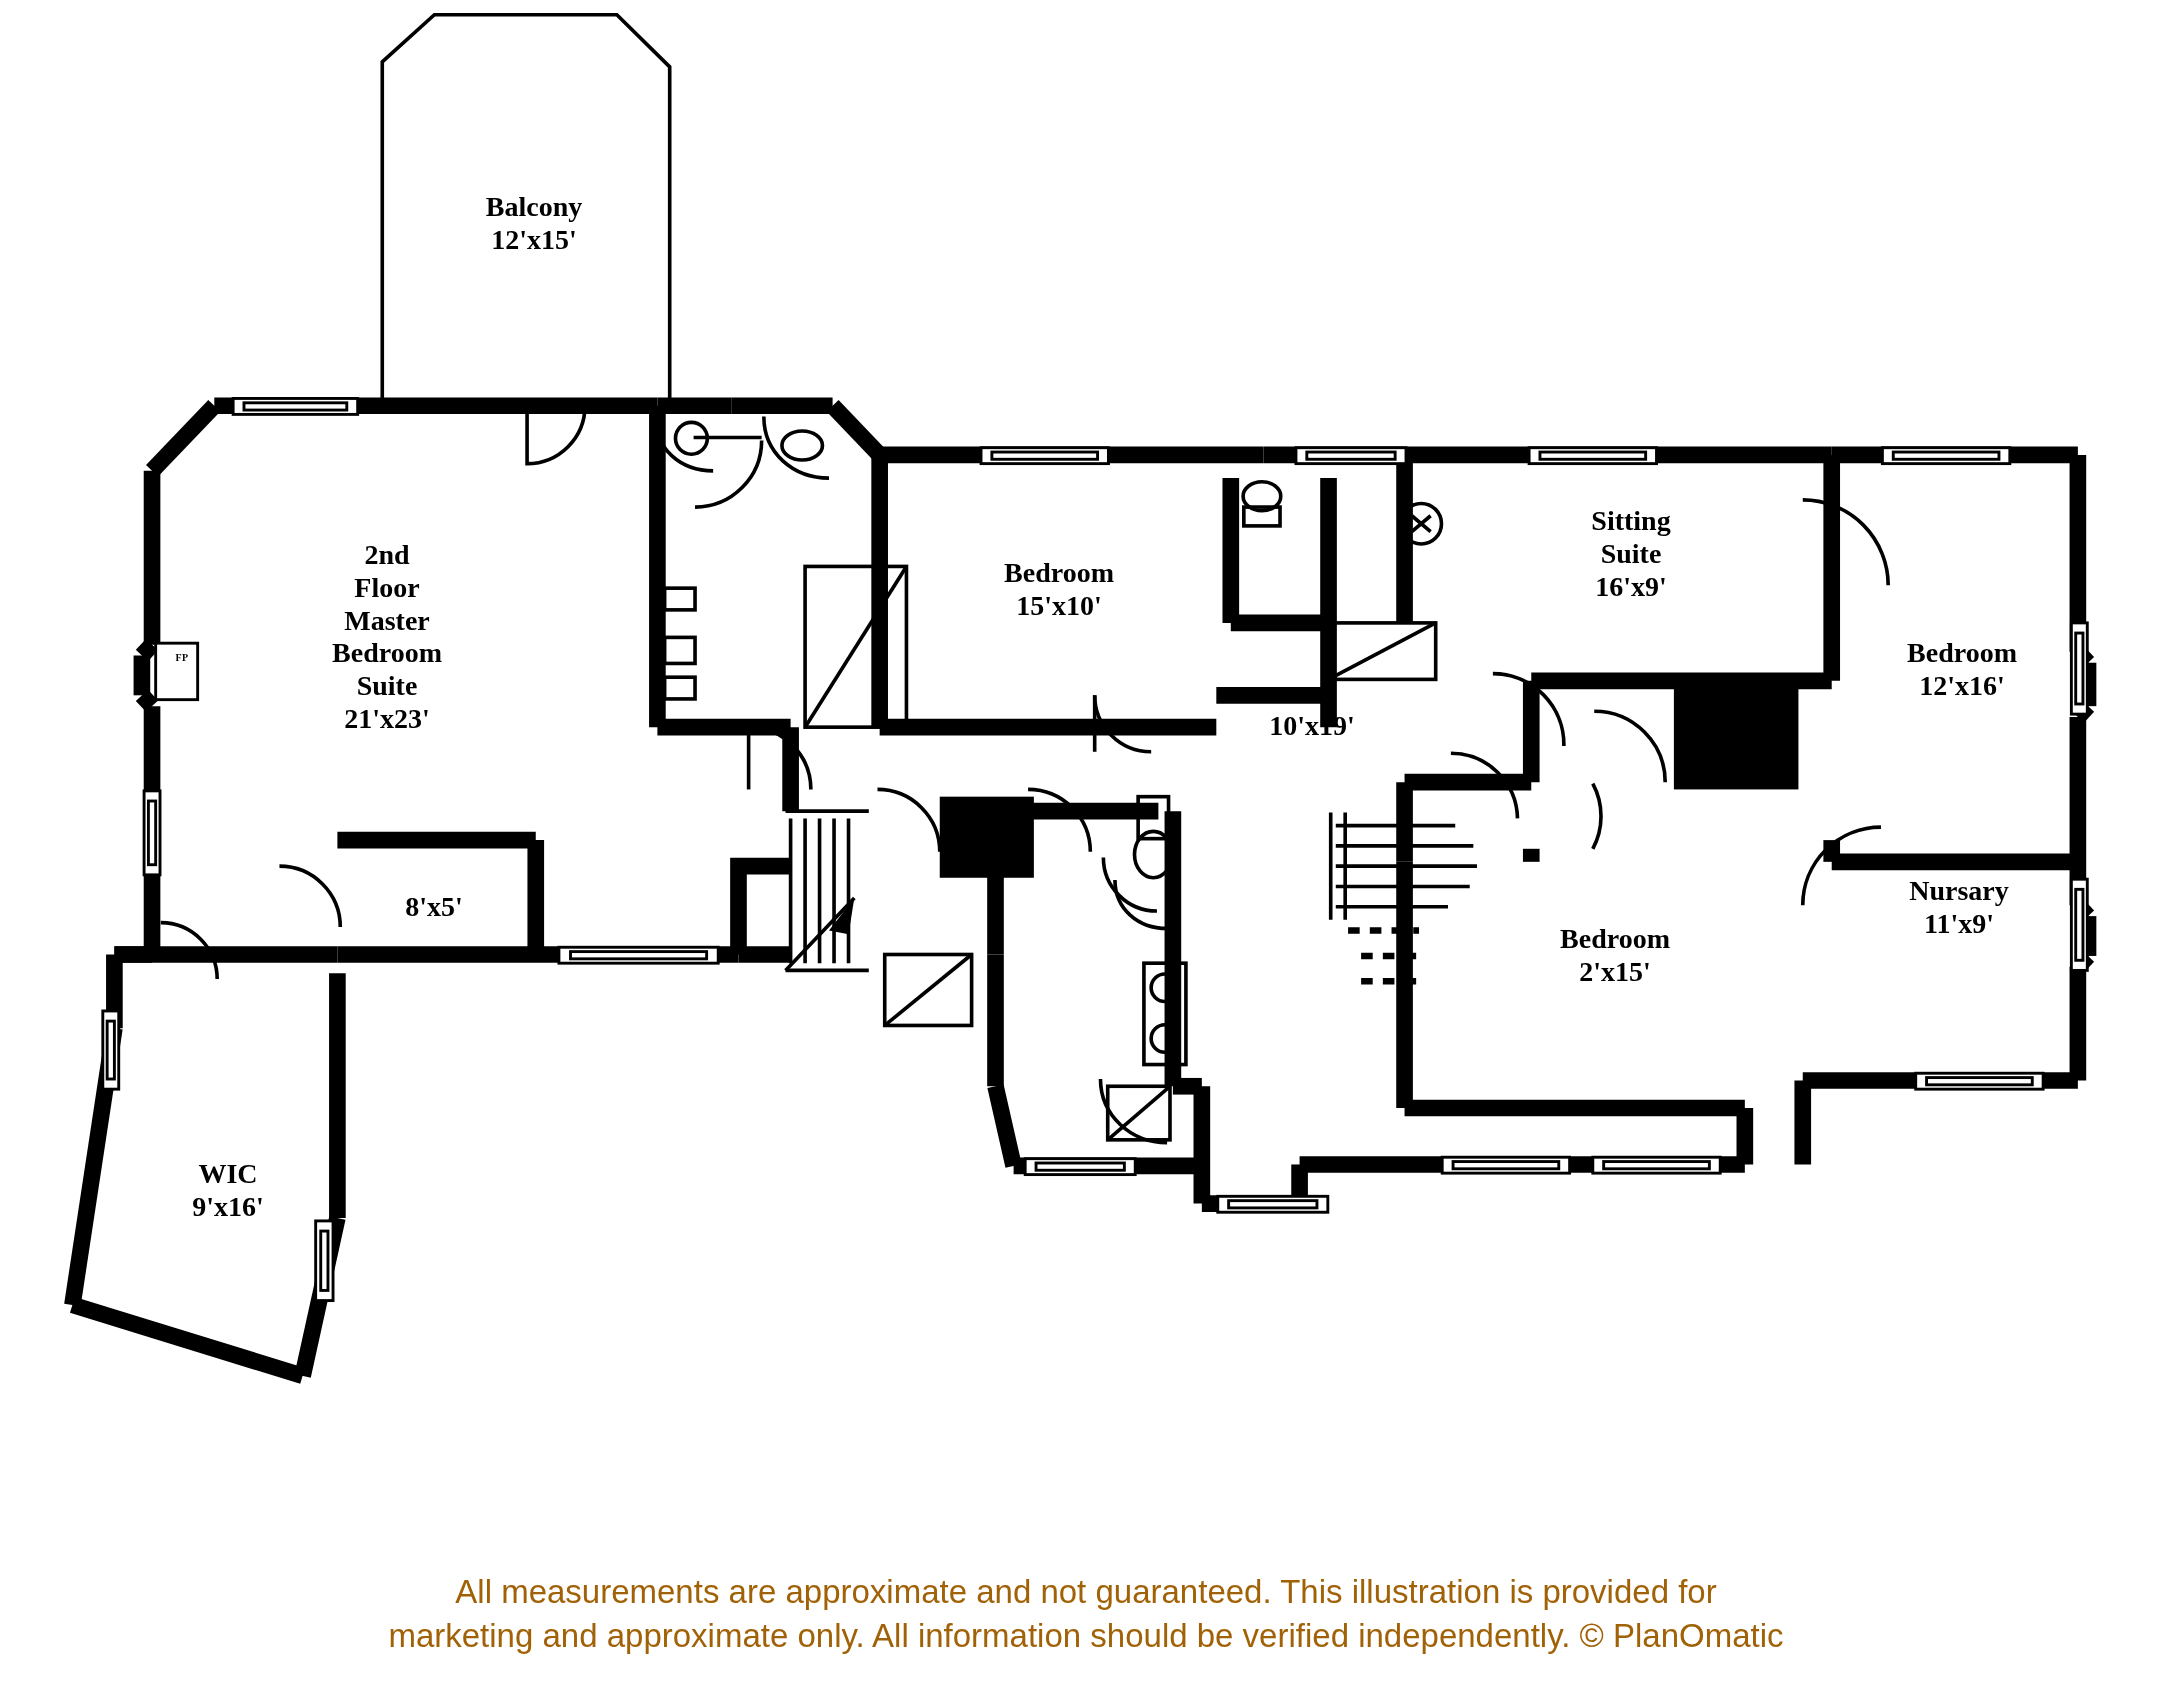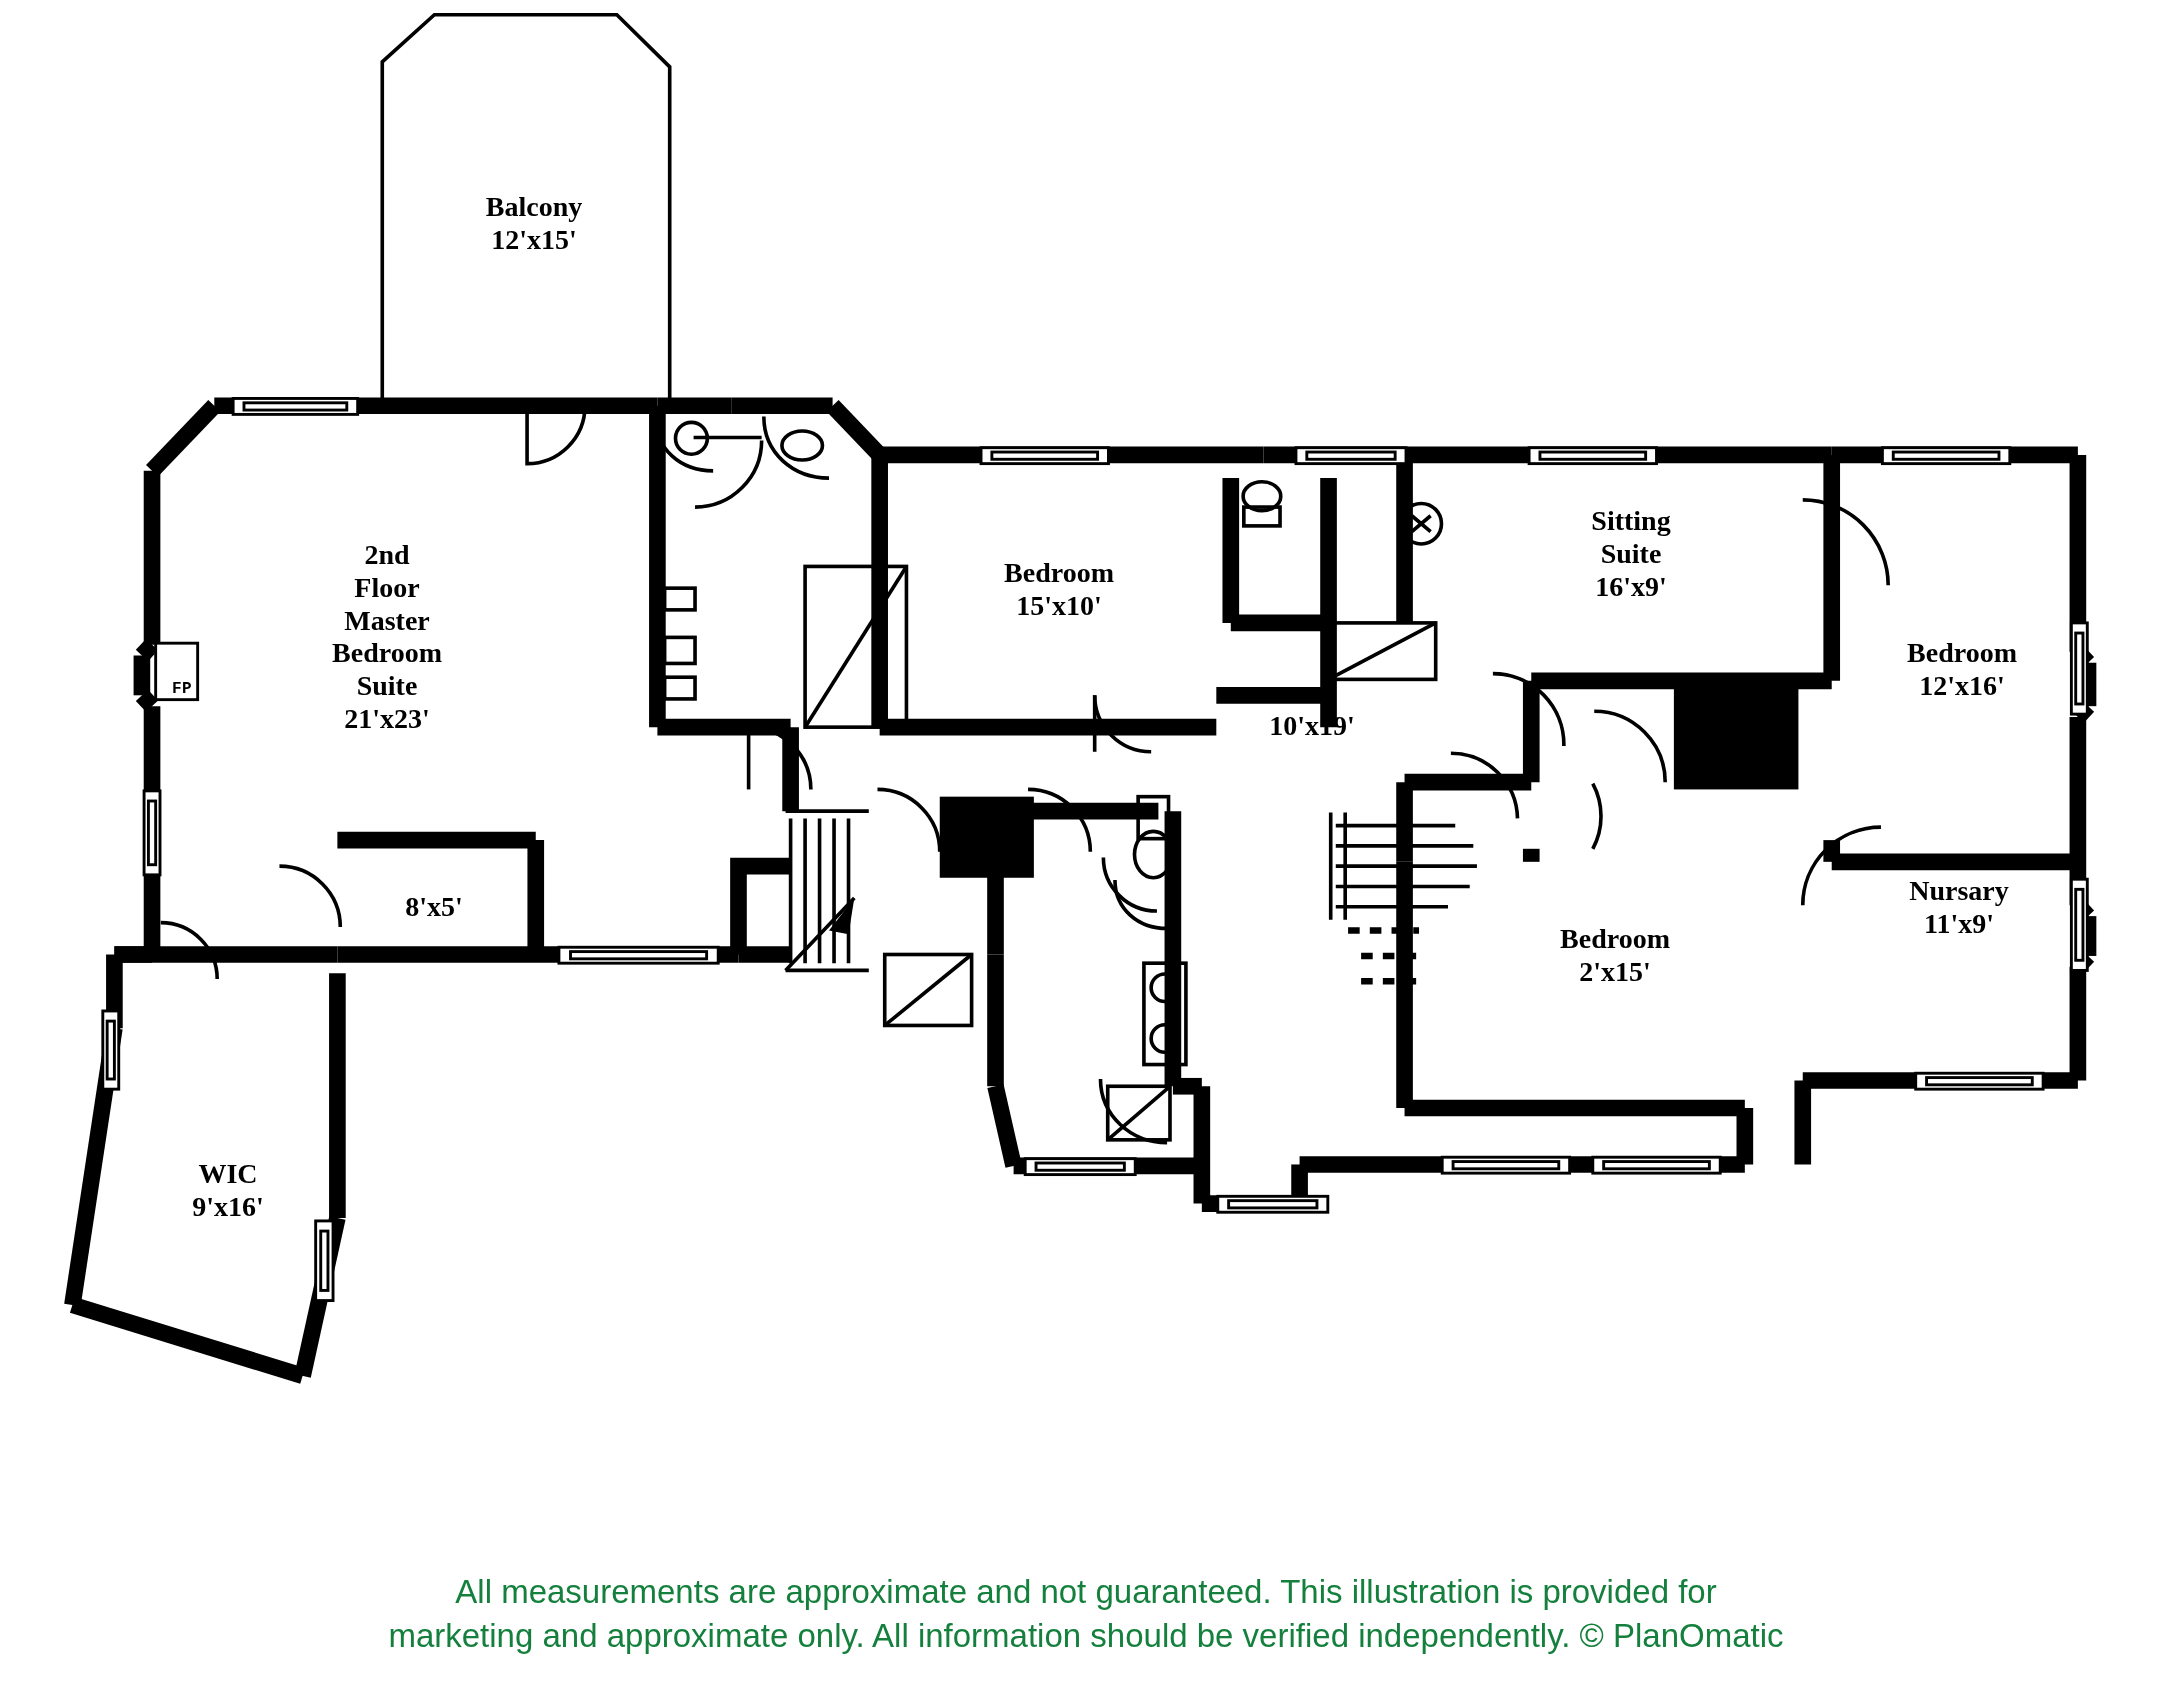--- a/index.html
+++ b/index.html
@@ -36,37 +36,36 @@
     line-height: 1.17;
     white-space: pre-line;
     transform: translate(-50%, -50%);
   }
   .room-label .dim {
     display: block;
   }
   .lbl-big { font-size: 28px; }
   .fp-tag {
     position: absolute;
-    font-family: Liberation Mono, monospace;
+    font-family: Liberation Serif, serif;
     font-weight: bold;
-    font-size: 16px;
+    font-size: 10px;
     transform: translate(-50%, -50%);
     letter-spacing: 0.4px;
-    margin-top: 32px;
   }
   #disclaimer {
     position: absolute;
     left: 0;
     top: 1570px;
     width: 2172px;
     text-align: center;
     font-family: "Liberation Sans", sans-serif;
     font-size: 33px;
     line-height: 1.34;
-    color: #15803d;
+    color: #a16207;
   }
 </style>
 </head>
 <body>
 
 <div id="plan-wrap">
 
   <svg class="floorplan" viewBox="0 0 3000 2357">
     <g fill="none" stroke="#000000" stroke-width="5">
 

